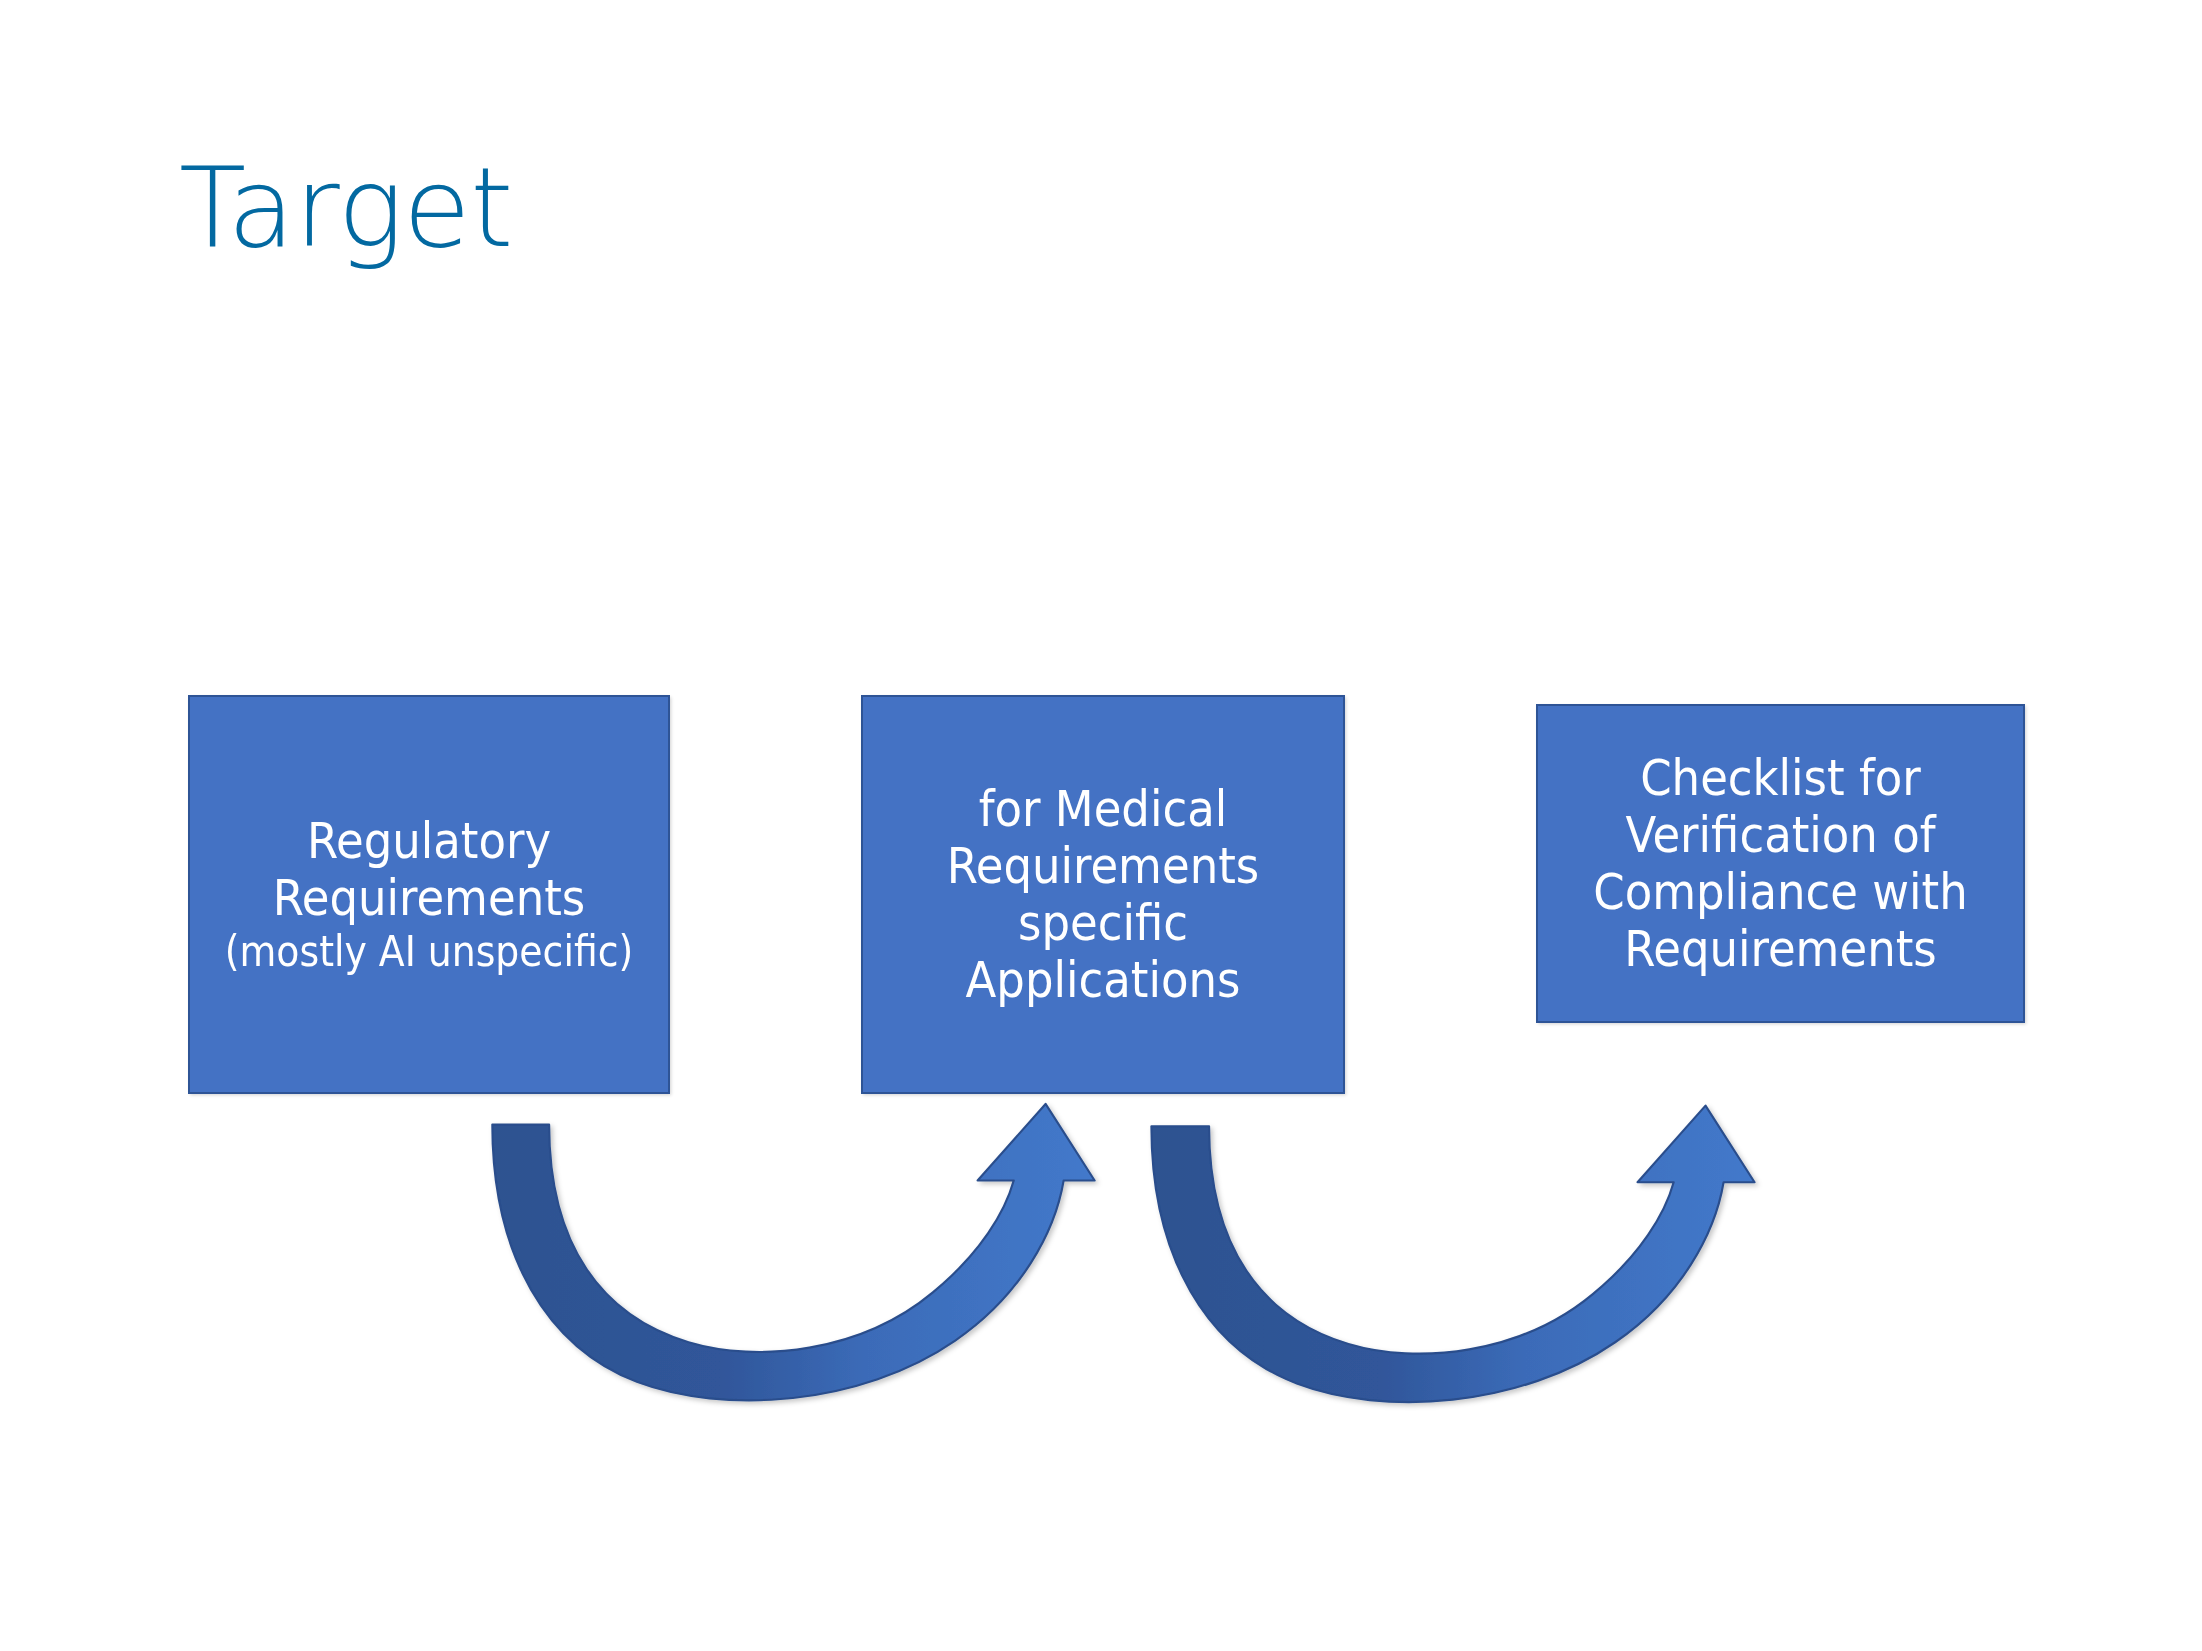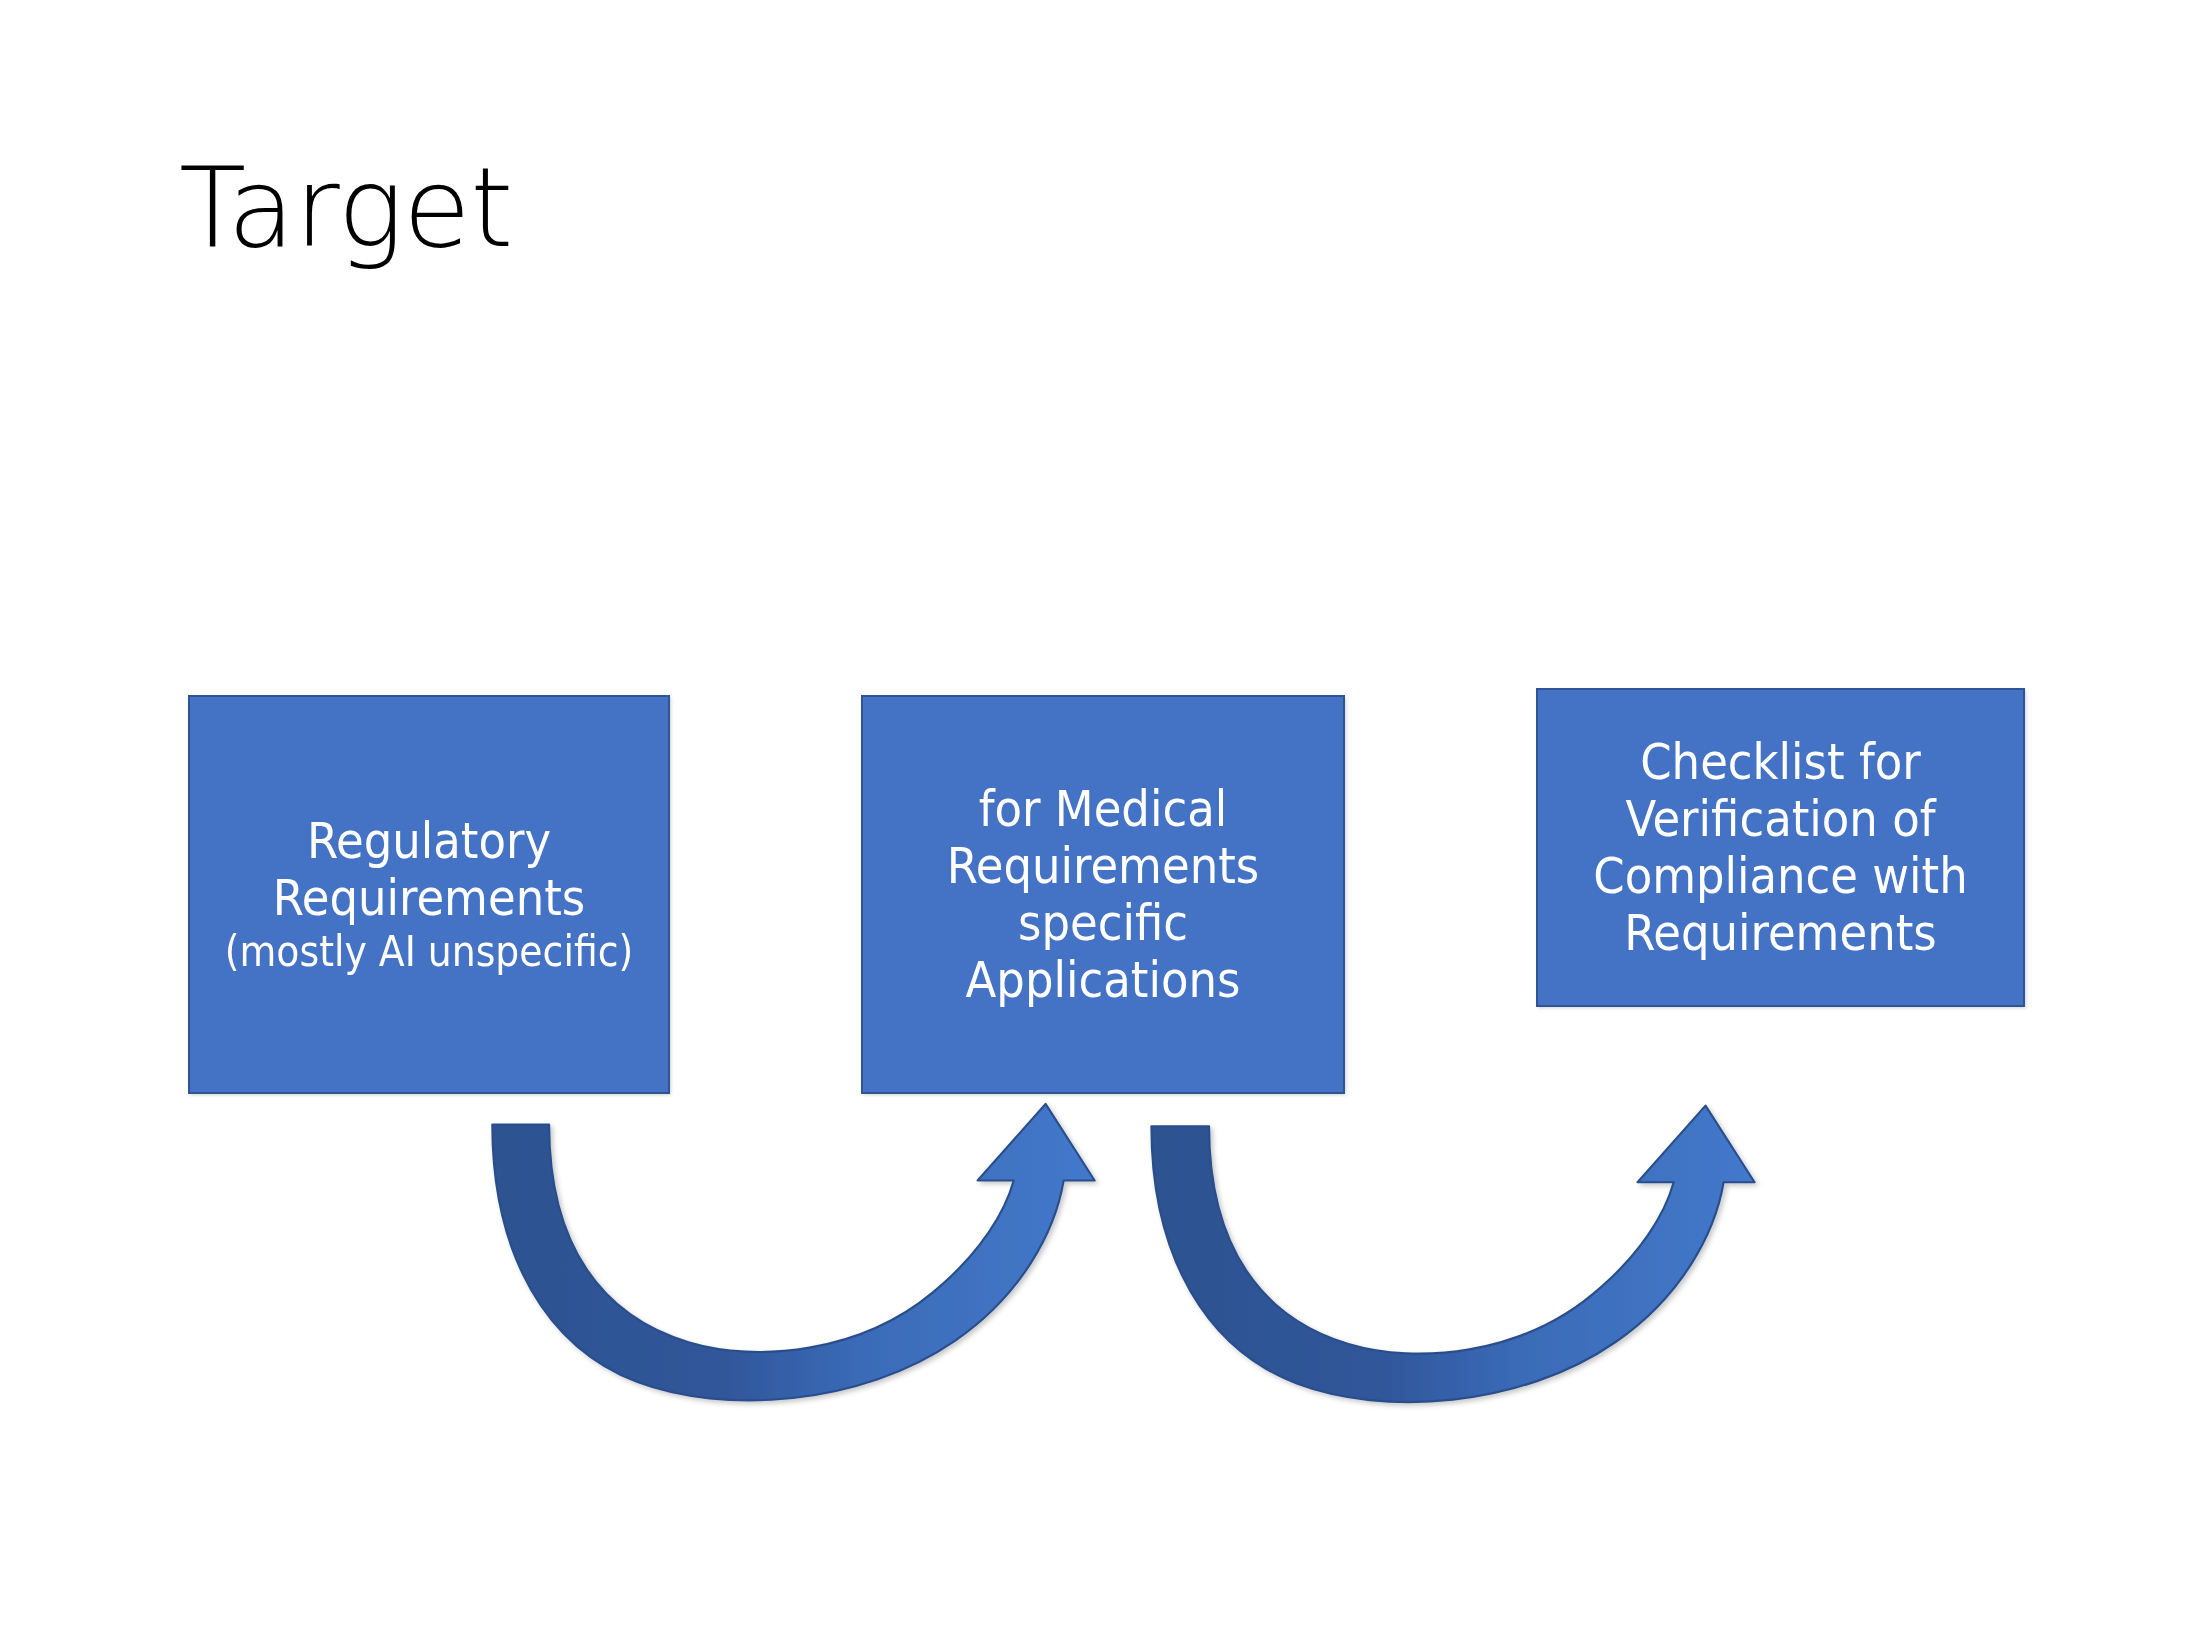--- a/index.html
+++ b/index.html
@@ -18,21 +18,21 @@
     overflow: hidden;
   }
   #slide-title {
     position: absolute;
     left: 179px;
     top: 153px;
     font-family: "DejaVu Sans", sans-serif;
     font-weight: 300;
     font-size: 110px;
     line-height: 1.0;
-    color: #000000;
+    color: #0369a1;
     letter-spacing: -0.4px;
     white-space: nowrap;
   }
   .flow-box {
     position: absolute;
     box-sizing: border-box;
     background: #4472C4;
     border: 2.6px solid #2E5496;
     display: flex;
     align-items: center;
@@ -55,21 +55,21 @@
     font-weight: 400;
   }
   .flow-box .line-sub {
     display: block;
     font-size: 42px;
     line-height: 1.18;
     font-weight: 400;
   }
   #box-1 { left: 188px;  top: 695px; width: 482px; height: 399px; }
   #box-2 { left: 861px; top: 695px; width: 484px; height: 399px; }
-  #box-3 { left: 1536px; top: 688px; width: 489px; height: 319px; }
+  #box-3 { left: 1536px; top: 704px; width: 489px; height: 319px; }
 
   #arrow-layer {
     position: absolute;
     left: 0;
     top: 0;
     width: 2203px;
     height: 1652px;
     pointer-events: none;
   }
 </style>

